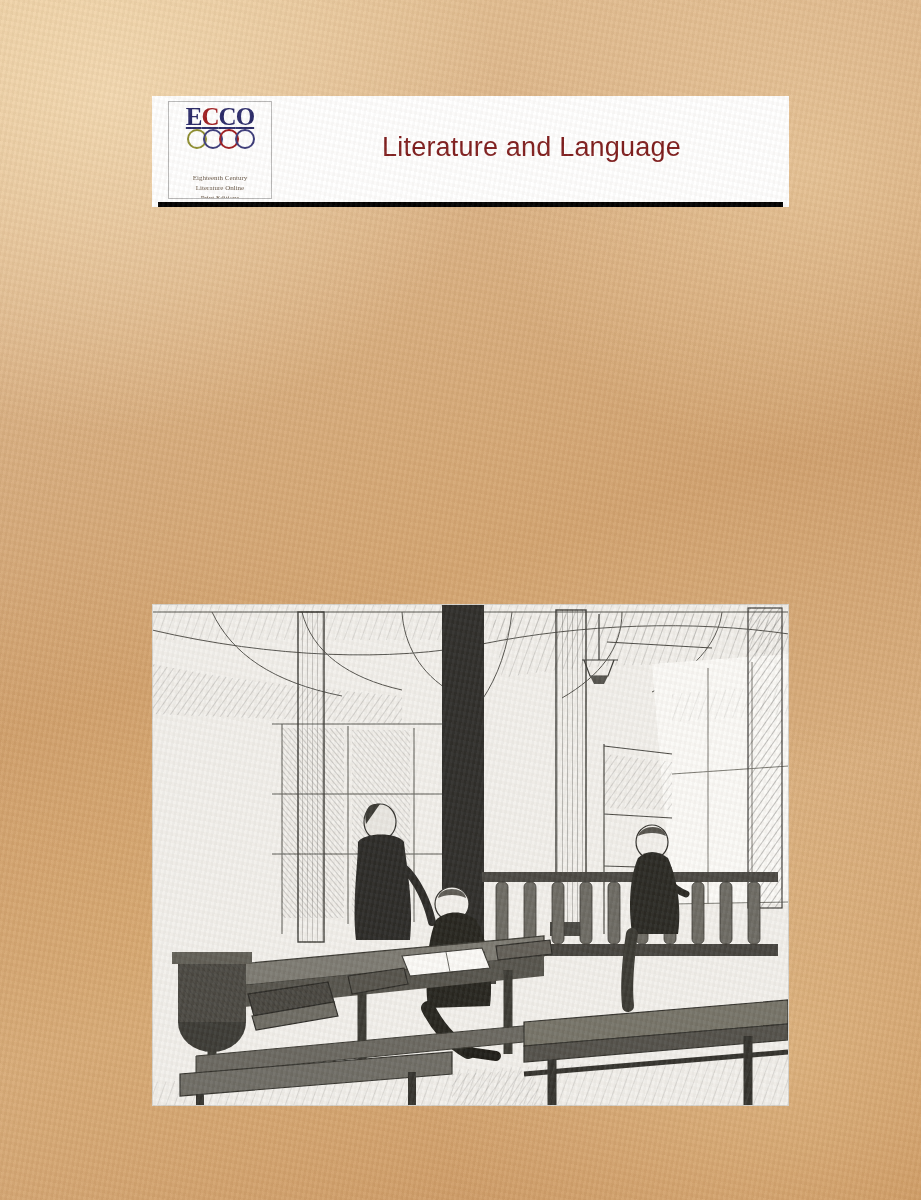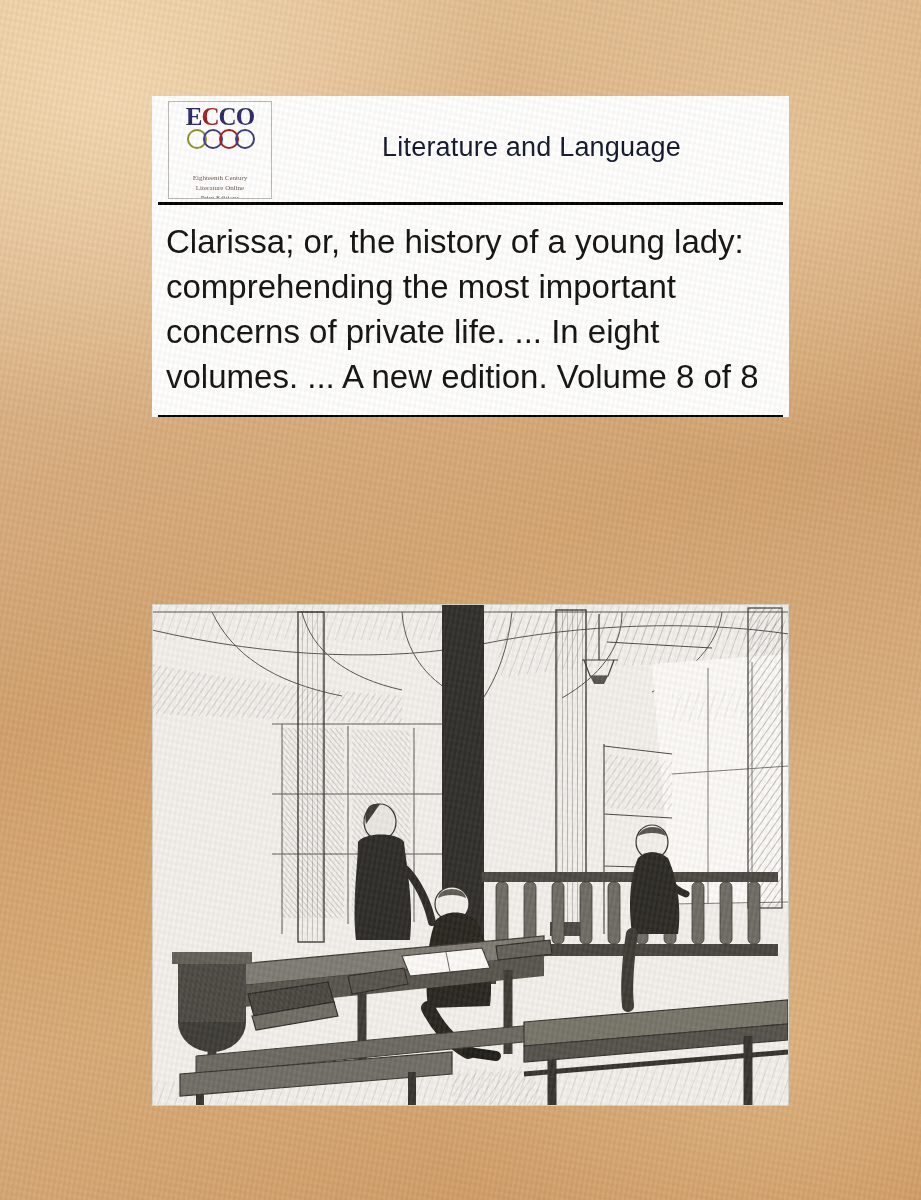--- a/index.html
+++ b/index.html
@@ -68,20 +68,21 @@
   }
   .ecco-word {
     font-family: "Liberation Serif", serif;
     font-weight: bold;
     font-size: 25px;
     line-height: 23px;
     letter-spacing: -1px;
     color: #2a2a6a;
     position: relative;
     height: 24px;
+    text-decoration: underline;
   }
   .ecco-word .c-red { color: #9f1d20; }
   .ecco-rings {
     position: relative;
     height: 26px;
     margin-top: -2px;
   }
   .ecco-rings span {
     position: absolute;
     top: 2px;
@@ -104,21 +105,21 @@
   }
   .ecco-sub div { white-space: nowrap; }
 
   .category {
     position: absolute;
     left: 130px;
     right: 8px;
     top: 36px;
     text-align: center;
     font-size: 27px;
-    color: #0f172a;
+    color: #7f1d1d;
     letter-spacing: 0.2px;
   }
 
   .rule {
     height: 3px;
     background: #000;
     margin: 0 6px;
   }
   .rule.thin { height: 2px; }
 
@@ -171,21 +172,20 @@
           <div>Literature Online</div>
           <div>Print Editions</div>
         </div>
       </div>
 
       <div class="category">Literature and Language</div>
     </div>
 
     <div class="rule"></div>
 
-    <div class="title">Clarissa; or, the history of a young lady: comprehending the most important concerns of private life. ... In eight volumes. ... A new edition. Volume 8 of 8</div>
 
     <div class="rule thin"></div>
 
 
   </div>
 
   <div class="illustration">
     <svg width="637" height="502" viewBox="0 0 637 502" xmlns="http://www.w3.org/2000/svg">
       <defs>
         <pattern id="hatch" width="6" height="6" patternUnits="userSpaceOnUse" patternTransform="rotate(35)">

